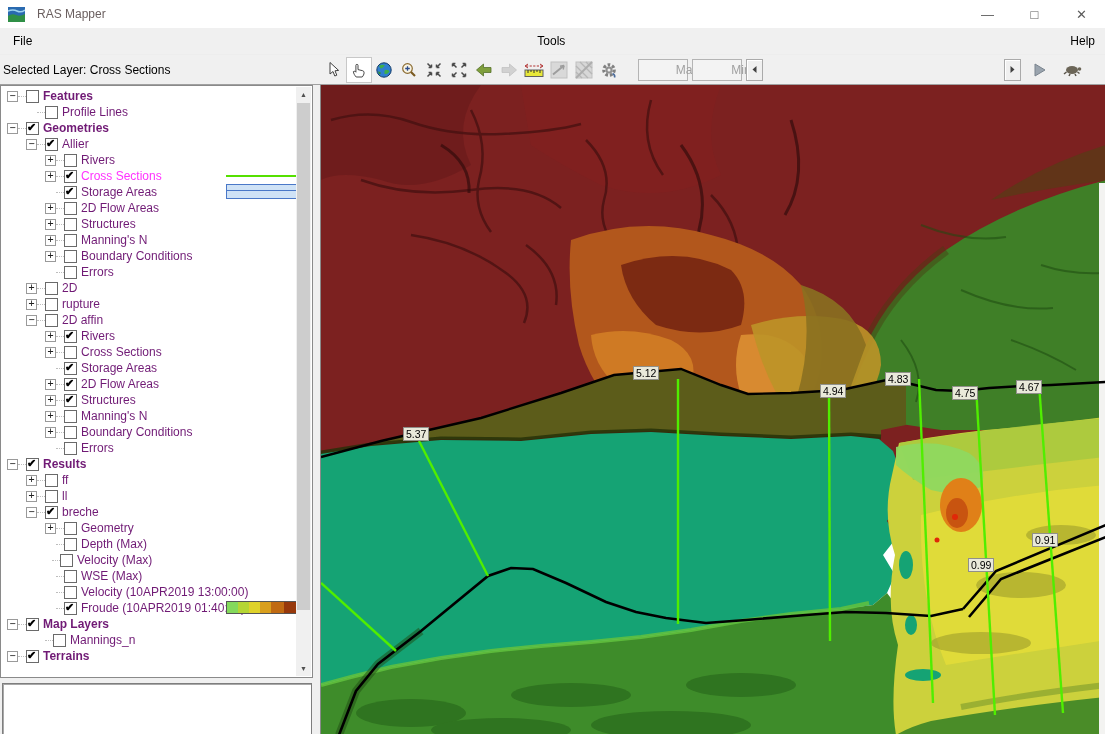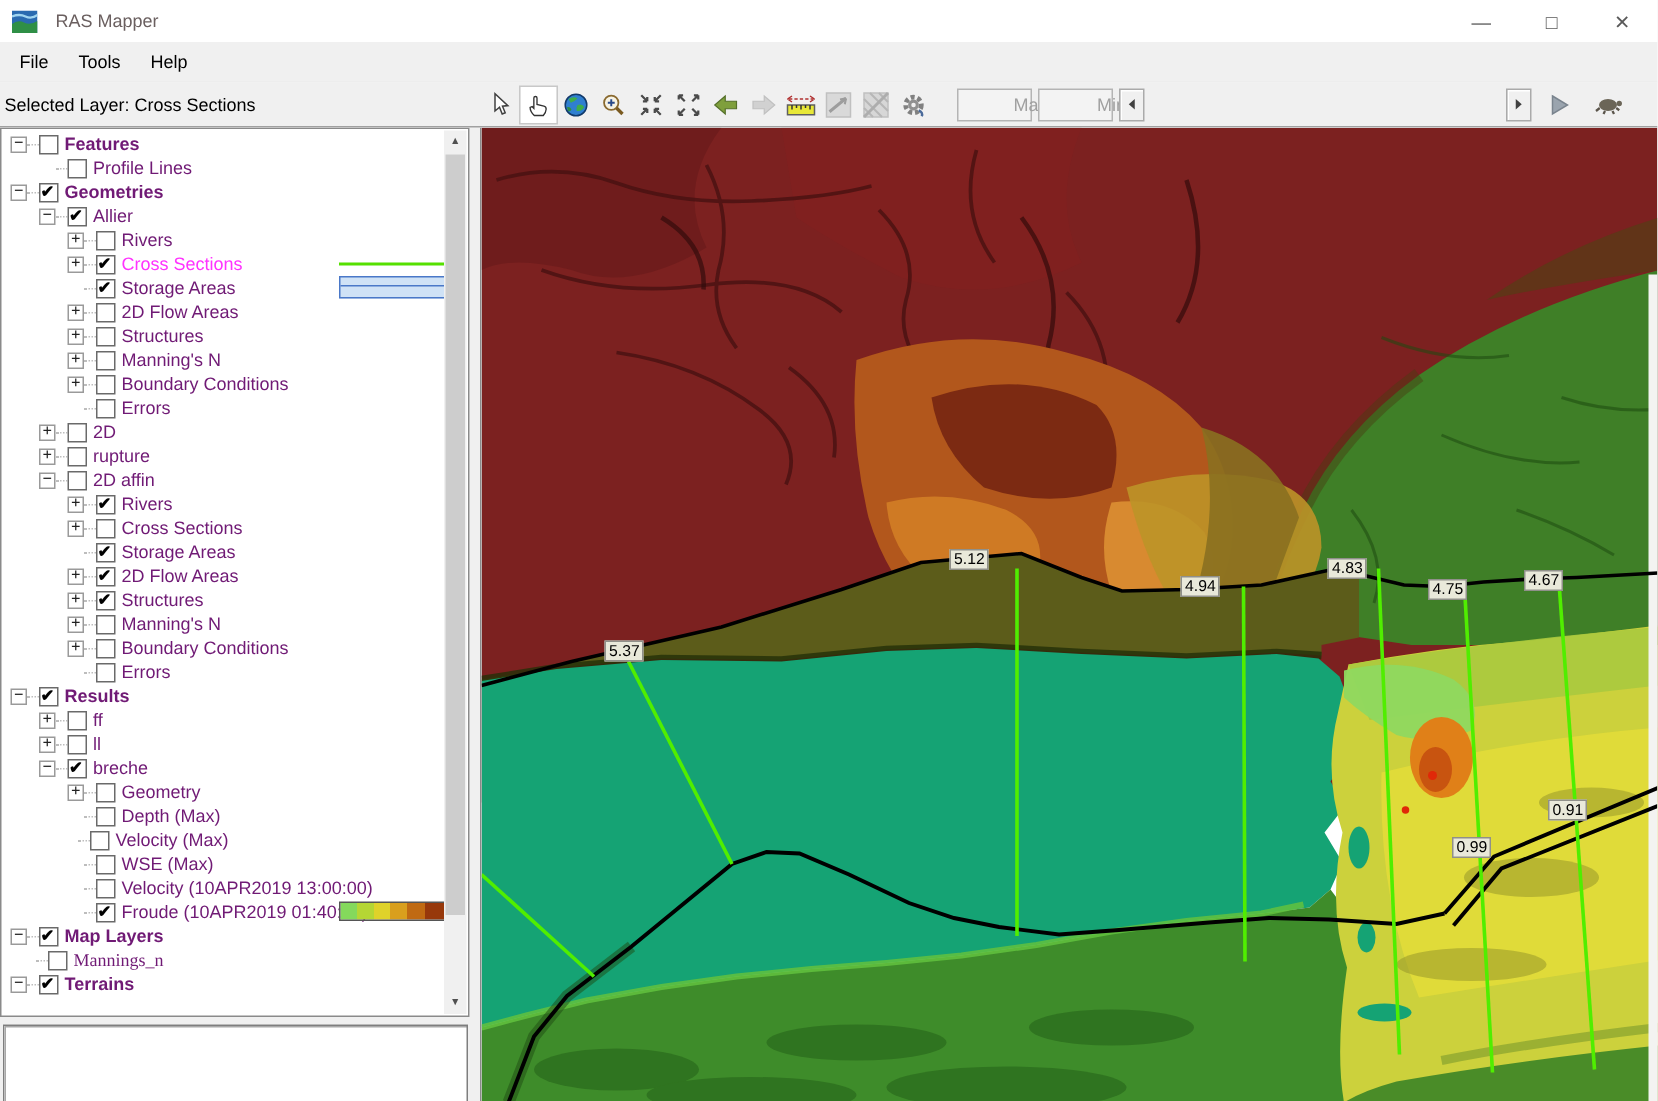--- a/index.html
+++ b/index.html
@@ -7,21 +7,21 @@
   .window{position:relative;width:1105px;height:734px;background:#fff;}
 
   
   .titlebar{height:28px;background:#ffffff;display:flex;align-items:center;position:relative;}
   .app-icon{width:17px;height:15px;margin-left:8px;flex:0 0 17px;}
   .title-text{margin-left:12px;font-size:12px;color:#6a5f5f;}
   .win-controls{position:absolute;right:0;top:0;height:28px;display:flex;}
   .win-btn{width:47px;height:28px;display:flex;align-items:center;justify-content:center;color:#5a5a5a;font-size:13px;cursor:default;}
 
   
-  .menubar{height:26px;background:#f0f0f0;display:flex;align-items:center;padding-left:3px;border-bottom:1px solid #ededed;}
+  .menubar{height:26px;background:#f0f0f0;display:flex;align-items:center;padding-left:3px;border-bottom:1px solid #ededed;justify-content:space-between;}
   .menu-item{padding:4px 10px;font-size:12px;color:#000;}
   .subheader{height:29px;background:#f0f0f0;position:relative;}
   .status-label{position:absolute;left:3px;top:8px;font-size:12px;color:#000;}
   .toolbar{position:absolute;left:322px;top:0;right:0;height:29px;display:flex;align-items:center;}
   .tbtn{width:24px;height:24px;display:flex;align-items:center;justify-content:center;margin-right:1px;}
   .tbtn.active{background:#fff;outline:1px solid #c8c8c8;}
   .tbtn.disabled{opacity:.55;filter:grayscale(1);}
   .btn3d{background:#f3f3f3;border:1px solid #b4b4b4;color:#a0a0a0;font-size:12px;height:22px;display:flex;align-items:center;justify-content:center;box-sizing:border-box;padding-left:48px;}
   .btn-max{width:35px;margin-left:16px;}
   .btn-min{width:41px;margin-left:4px;text-align:right;}
@@ -410,21 +410,21 @@
             <span class="checkbox checked"></span>
             <span class="tree-label">Froude (10APR2019 01:40:00)</span>
             <span class="lg lg-ramp lg-froude"></span>
           </div>
           <div class="tree-row" style="padding-left: 5px;">
             <span class="expander">−</span>
             <span class="dots"></span>
             <span class="checkbox checked"></span>
             <span class="tree-label bold">Map Layers</span>
           </div>
-          <div class="tree-row" style="padding-left: 11px; font-family: Liberation Serif, serif;">
+          <div class="tree-row" style="padding-left: 32px;">
             <span class="exp-slot"></span>
             <span class="dots"></span>
             <span class="checkbox"></span>
             <span class="tree-label">Mannings_n</span>
           </div>
           <div class="tree-row" style="padding-left: 5px;">
             <span class="expander">−</span>
             <span class="dots"></span>
             <span class="checkbox checked"></span>
             <span class="tree-label bold">Terrains</span>
@@ -519,21 +519,21 @@
           <path d="M0,498 L75,566"></path>
           <path d="M357,294 L357,539"></path>
           <path d="M508,306 L509,556"></path>
           <path d="M598,294 L612,618"></path>
           <path d="M655,301 L674,630"></path>
           <path d="M718,299 L742,628"></path>
         </g>
       </svg>
     <div class="xs-label" style="left: 82px; top: 342px;">5.37</div>
         <div class="xs-label" style="left: 312px; top: 281px;">5.12</div>
-        <div class="xs-label" style="left: 466px; top: 299px;">4.94</div>
+        <div class="xs-label" style="left: 499px; top: 299px;">4.94</div>
         <div class="xs-label" style="left: 564px; top: 287px;">4.83</div>
         <div class="xs-label" style="left: 631px; top: 301px;">4.75</div>
         <div class="xs-label" style="left: 695px; top: 295px;">4.67</div>
         <div class="xs-label" style="left: 647px; top: 473px;">0.99</div>
         <div class="xs-label" style="left: 711px; top: 448px;">0.91</div>
       </div>
 
   </div>
 </div>
 

